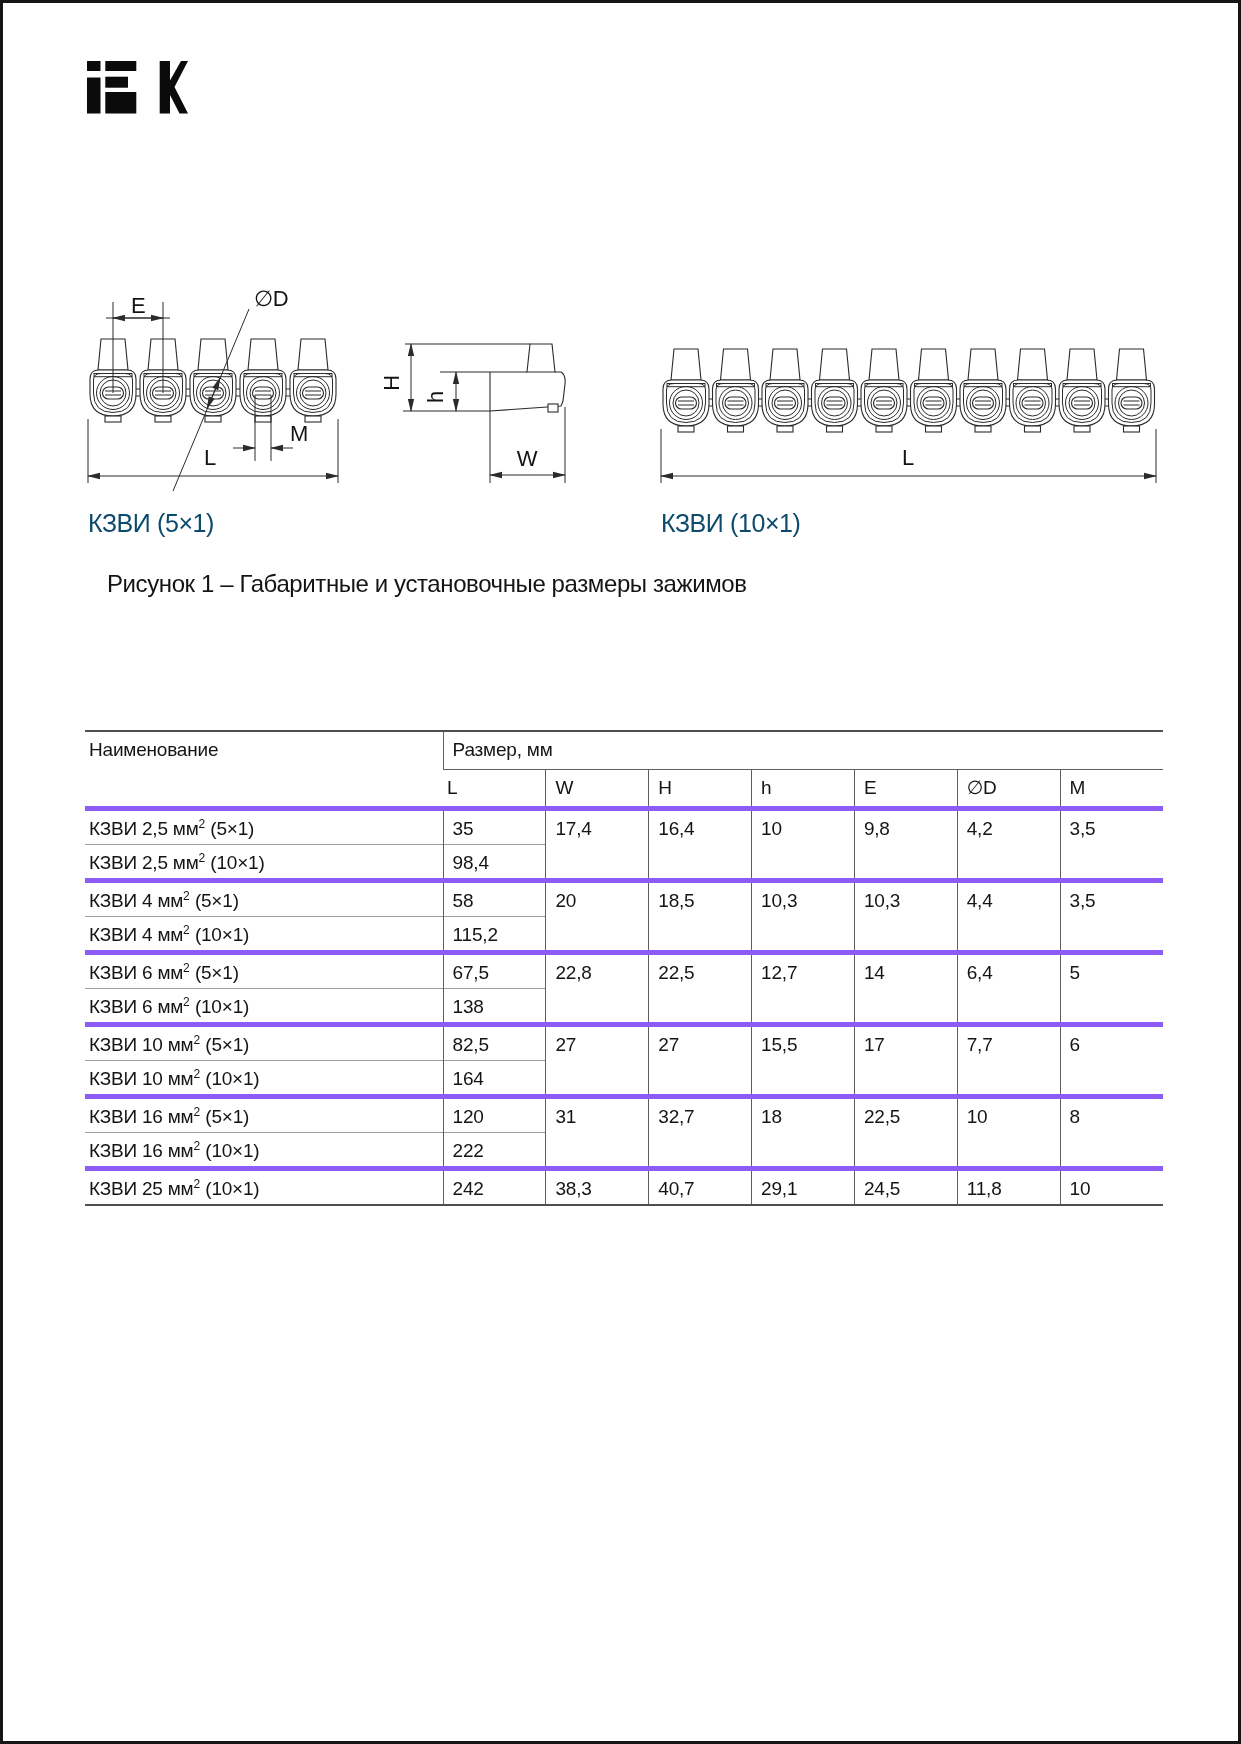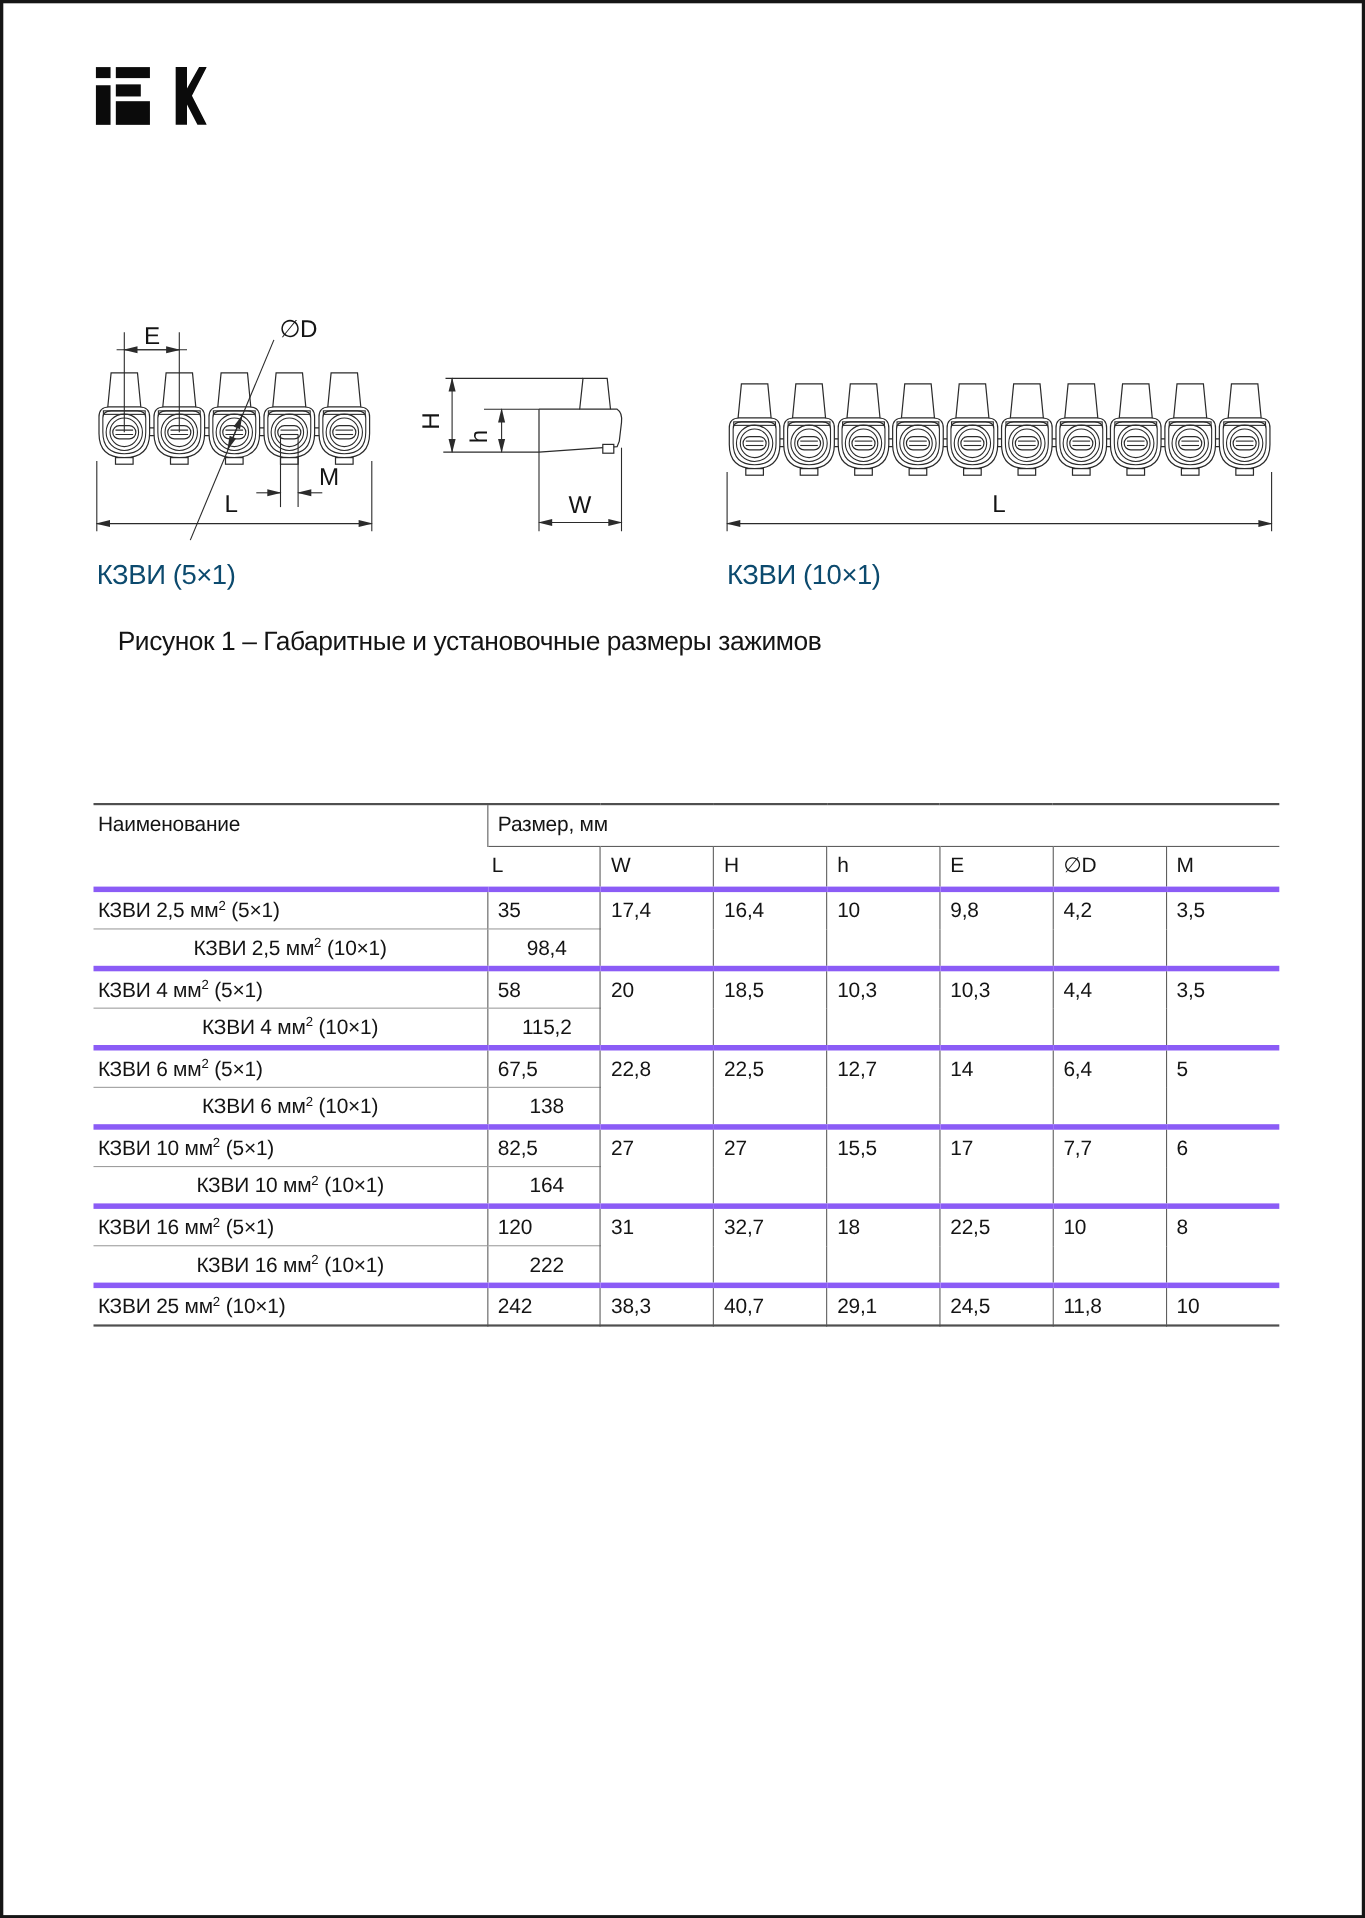--- a/index.html
+++ b/index.html
@@ -32,21 +32,21 @@
     font-weight:normal;text-align:left;vertical-align:top;
     padding:7px 4px 0 9px;line-height:21px;
     border-left:1px solid #5f5f5f;
   }
   table.dims th:first-child, table.dims td.name-cell{border-left:none;padding-left:4px;}
   table.dims thead tr.hrow1 th{height:30px;}
   table.dims thead tr.hrow2 th{height:29px;border-top:1px solid #5f5f5f;border-bottom:1px solid #2f2f2f;}
   table.dims thead th.th-name{vertical-align:top;border-bottom:1px solid #2f2f2f;}
   table.dims tbody tr{height:36px;}
   table.dims tbody tr.group-start td{border-top:5px solid #8b5cf6;}
-  table.dims tbody tr.pair-second td{border-top:1px solid #9e9e9e;text-align:center;}
+  table.dims tbody tr.pair-second td{border-top:1px solid #9e9e9e;}
   table.dims sup{font-size:12px;line-height:0;vertical-align:7px;letter-spacing:0;}
   
   .dline{stroke:#2b2b2b;stroke-width:1.1;fill:none;}
   .dthin{stroke:#2b2b2b;stroke-width:1;fill:none;}
   .dfill{stroke:#2b2b2b;stroke-width:1.1;fill:#ffffff;}
   text.dimlab{font-family:"Liberation Sans",sans-serif;font-size:22px;fill:#141414;letter-spacing:-0.4px;}
 </style>
 </head>
 <body>
 

